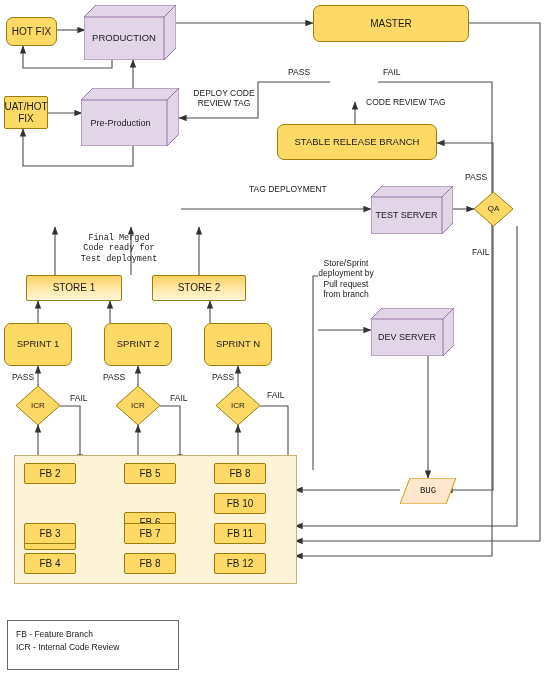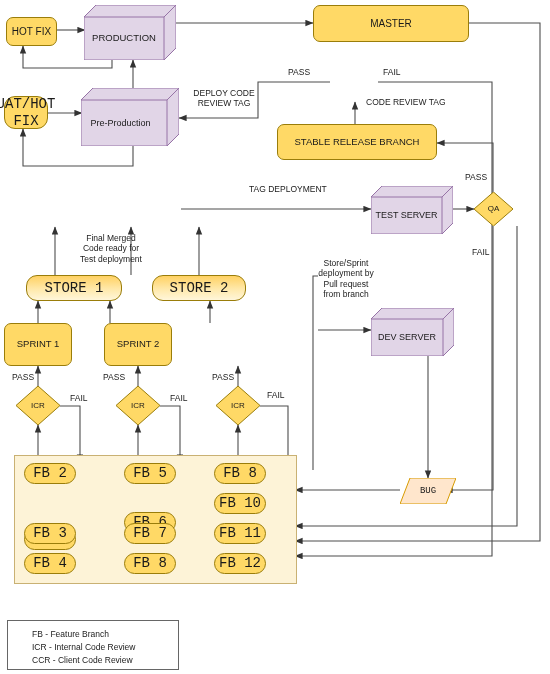--- a/index.html
+++ b/index.html
@@ -11,21 +11,21 @@
   #stage{position:absolute;left:0;top:0;width:437px;height:674px;}
   svg.edges{position:absolute;left:0;top:0;width:550px;height:674px;pointer-events:none;}
 
   .node{position:absolute;box-sizing:border-box;display:flex;align-items:center;
         justify-content:center;text-align:center;line-height:1.15;}
 
   
   .rrect{background:#ffd966;border:1px solid #9a7d0a;border-radius:7px;
          font-size:10px;color:#1a1a1a;}
   .rrect.grad{background:linear-gradient(180deg,#ffd163 0%,#ffe9ab 55%,#fff6da 100%);}
-  .rrect.small{font-size:14px;border-radius:11px;font-family:Liberation Mono, monospace;}
+  .rrect.small{font-size:10px;border-radius:2px;}
 
   
   .box3d{background:transparent;border:none;}
   .box3d .face{position:absolute;left:0;bottom:0;right:12px;top:12px;
         background:#e1d5e7;border:1px solid #9673a6;display:flex;
         align-items:center;justify-content:center;font-size:9.5px;}
   .box3d .topf{position:absolute;left:0;top:0;width:100%;height:100%;}
 
   
   .diamond{background:transparent;border:none;}
@@ -38,21 +38,21 @@
 
   .para{position:absolute;}
   .para .plabel{position:absolute;left:0;top:0;width:100%;height:100%;
         display:flex;align-items:center;justify-content:center;font-size:9px;}
 
   .elabel{position:absolute;font-size:8.5px;color:#1a1a1a;line-height:1.22;
           white-space:pre;}
   .elabel.c{text-align:center;}
 
   .legend{position:absolute;background:#fff;border:1px solid #666;
-          font-size:8.5px;line-height:1.55;padding:7px 24px;box-sizing:border-box;}
+          font-size:8.5px;line-height:1.55;padding:7px 8px;box-sizing:border-box;}
 </style>
 </head>
 <body>
 
 <div id="stage">
 
   <svg class="edges" viewBox="0 0 550 674">
     <defs>
       <marker id="ah" markerWidth="9" markerHeight="9" refX="7.6" refY="3.2" orient="auto" markerUnits="userSpaceOnUse">
         <path d="M0,0 L8,3.2 L0,6.4 z" fill="#333"></path>
@@ -186,20 +186,21 @@
     <svg class="topf" viewBox="0 0 83 48" preserveAspectRatio="none">
       <path d="M0,11 L11,0 L83,0 L83,37 L72,48 L0,48 z" fill="#e1d5e7" stroke="#9673a6" stroke-width="1"></path>
       <path d="M0,11 L72,11 L83,0" fill="none" stroke="#9673a6" stroke-width="1"></path>
       <path d="M72,11 L72,48" fill="none" stroke="#9673a6" stroke-width="1"></path>
     </svg>
     <div class="face" style="right:11px;top:11px;border:none;background:transparent;font-size:9px;">DEV SERVER</div>
   </div>
 
   <div class="node rrect" style="left:4px;top:323px;width:68px;height:43px;font-size:9.5px;">SPRINT 1</div>
   <div class="node rrect" style="left:104px;top:323px;width:68px;height:43px;font-size:9.5px;">SPRINT 2</div>
+  <div class="node rrect" style="left:204px;top:323px;width:68px;height:43px;font-size:9.5px;">SPRINT N</div>
 
   <div class="node diamond" style="left:16px;top:386px;width:44px;height:39px;">
     <svg class="dshape" viewBox="0 0 44 39" preserveAspectRatio="none">
       <path d="M22,0 L44,19.5 L22,39 L0,19.5 z" fill="#ffd966" stroke="#9a7d0a" stroke-width="1"></path>
     </svg>
     <div class="dlabel">ICR</div>
   </div>
   <div class="node diamond" style="left:116px;top:386px;width:44px;height:39px;">
     <svg class="dshape" viewBox="0 0 44 39" preserveAspectRatio="none">
       <path d="M22,0 L44,19.5 L22,39 L0,19.5 z" fill="#ffd966" stroke="#9a7d0a" stroke-width="1"></path>
@@ -238,34 +239,33 @@
   </div>
 
   <div class="elabel c" style="left:186px;top:88px;width:76px;">DEPLOY CODE
 REVIEW TAG</div>
   <div class="elabel" style="left:288px;top:67px;">PASS</div>
   <div class="elabel" style="left:383px;top:67px;">FAIL</div>
   <div class="elabel" style="left:366px;top:97px;">CODE REVIEW TAG</div>
   <div class="elabel" style="left:249px;top:184px;">TAG DEPLOYMENT</div>
   <div class="elabel" style="left:465px;top:172px;">PASS</div>
   <div class="elabel" style="left:472px;top:247px;">FAIL</div>
-  <div class="elabel c" style="left:56px;top:233px;width:110px;">Final Merged
+  <div class="elabel c" style="left:64px;top:233px;width:110px;font-family:Liberation Mono, monospace;">Final Merged
 Code ready for
 Test deployment</div>
   <div class="elabel c" style="left:308px;top:258px;width:76px;">Store/Sprint
 deployment by
 Pull request
 from branch</div>
 
   <div class="elabel" style="left:12px;top:372px;">PASS</div>
   <div class="elabel" style="left:70px;top:393px;">FAIL</div>
   <div class="elabel" style="left:103px;top:372px;">PASS</div>
   <div class="elabel" style="left:170px;top:393px;">FAIL</div>
   <div class="elabel" style="left:212px;top:372px;">PASS</div>
   <div class="elabel" style="left:267px;top:390px;">FAIL</div>
 
   <div class="legend" style="left:7px;top:620px;width:172px;height:50px;">
     <div>FB - Feature Branch</div>
     <div>ICR - Internal Code Review</div>
-    <div>CCR - Client Code Review</div>
   </div>
 
 </div>
 
 </body></html>

